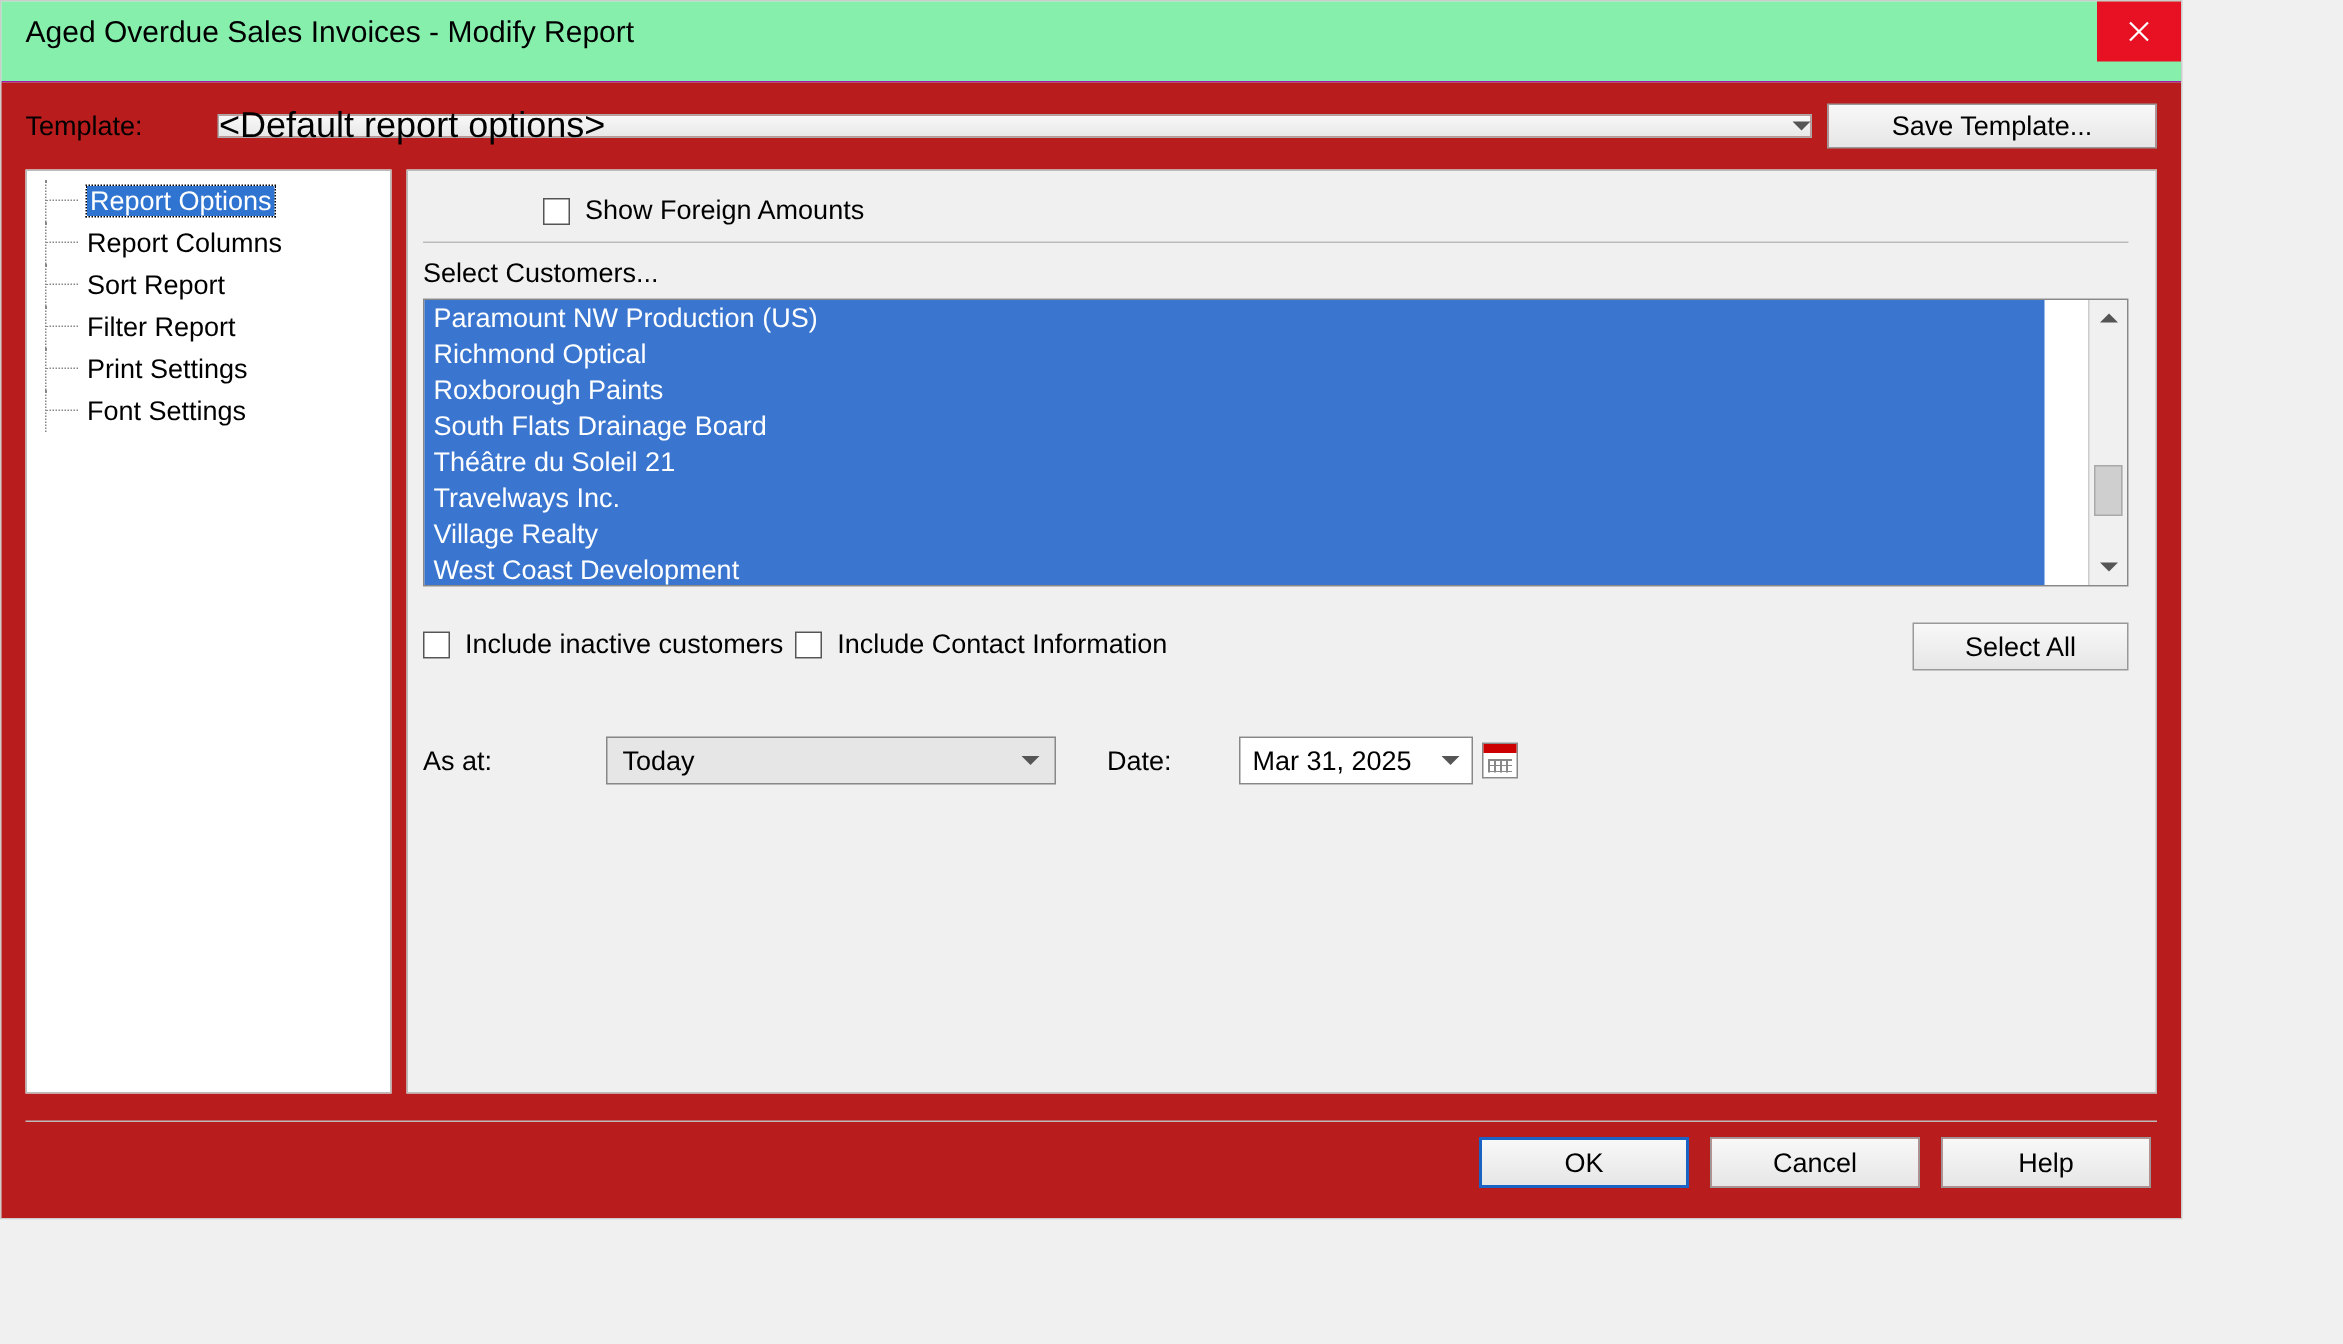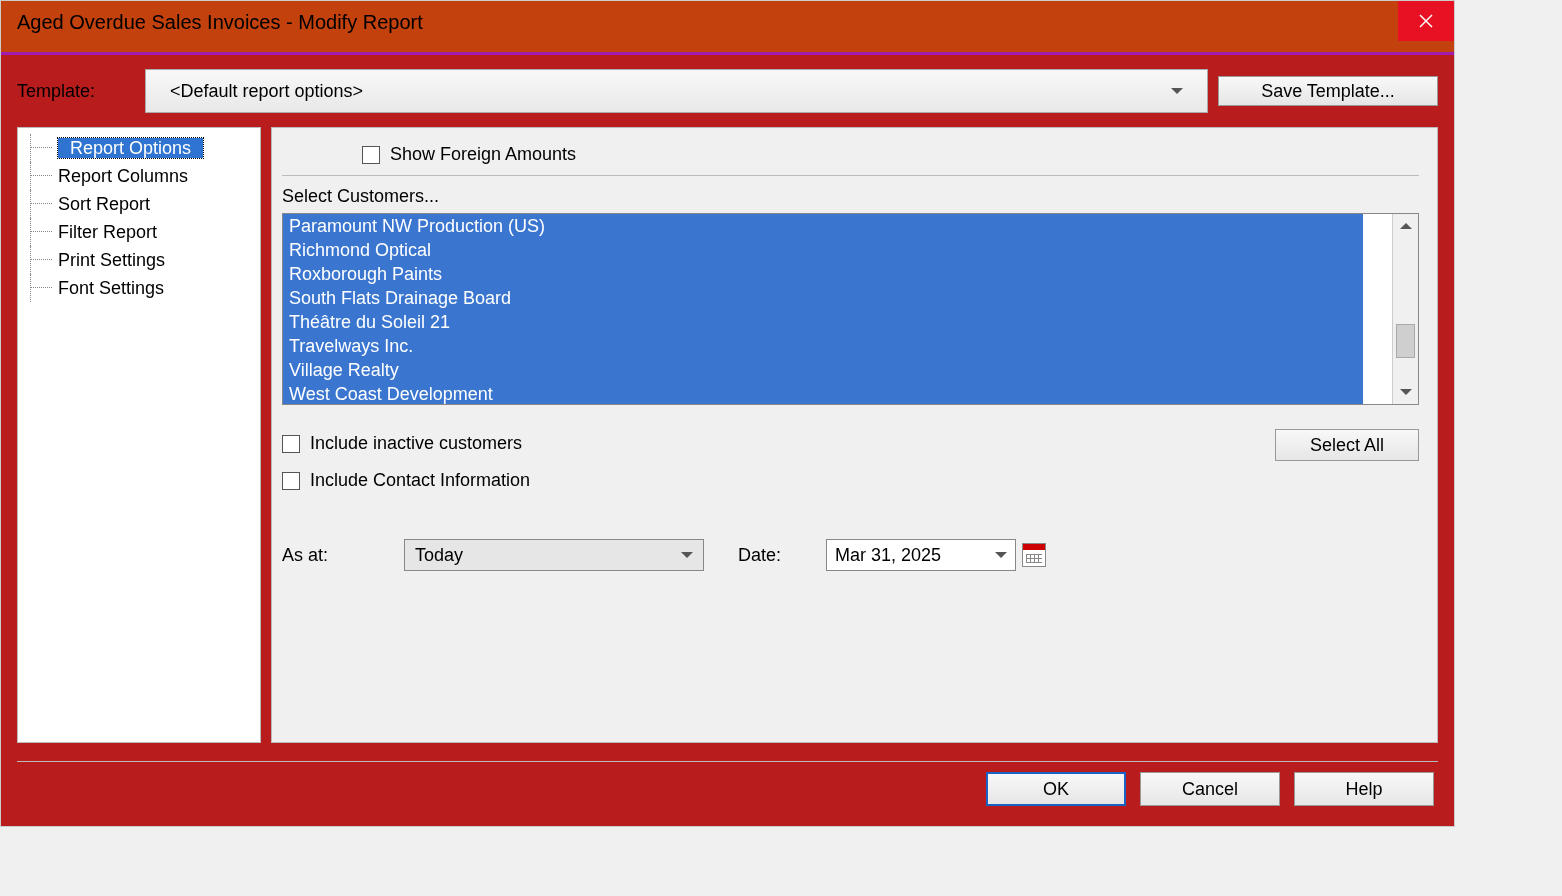--- a/index.html
+++ b/index.html
@@ -14,22 +14,22 @@
     width: 1455px;
     background: #f0f0f0;
     border: 1px solid #ccc;
     position: relative;
   }
   .titlebar {
     display: flex;
     justify-content: space-between;
     align-items: flex-start;
     height: 54px;
-    background: #c2410c;
-    border-bottom: 3px solid #a21caf;
+    background: #86efac;
+    border-bottom: 1px solid #a21caf;
   }
   .titlebar-title {
     padding: 10px 16px 0 16px;
     font-size: 20px;
     color: #000;
   }
   .close-btn {
     width: 56px;
     height: 40px;
     background: #e81123;
@@ -50,28 +50,28 @@
     align-items: center;
     gap: 10px;
     margin-bottom: 14px;
   }
   .template-label {
     width: 118px;
     font-size: 18px;
   }
   .template-select {
     flex: 1;
-    height: 44px;
+    height: 16px;
     border: 1px solid #aaa;
     background: linear-gradient(#f8f8f8,#e8e8e8);
     display: flex;
     align-items: center;
     justify-content: space-between;
-    padding: 0 24px;
-    font-size: 18px;
+    padding: 0 0;
+    font-size: 24px;
   }
   .chevron-down {
     width: 0; height: 0;
     border-left: 6px solid transparent;
     border-right: 6px solid transparent;
     border-top: 6px solid #555;
     display: inline-block;
   }
   .save-template-btn {
     width: 220px;
@@ -102,21 +102,21 @@
     left: 6px; top: 0; bottom: 0;
     border-left: 1px dotted #888;
   }
   .tree-item .hline {
     position: absolute; left: 6px; top: 13px; width: 22px; border-top: 1px dotted #888;
   }
   .tree-item.selected span {
     background: #2e74d0;
     color: #fff;
     outline: 1px dotted #000;
-    padding: 0 12px;
+    padding: 0 2px;
   }
   .main-panel {
     flex: 1;
     border: 1px solid #bbb;
     padding: 12px 18px 16px 10px;
     position: relative;
     background: #f0f0f0;
   }
   .report-type-row {
     display: flex;
@@ -140,29 +140,29 @@
     flex:1; background: #3a76d0; color: #fff; overflow: hidden;
   }
   .listbox .li { padding: 0 6px; font-size: 18px; line-height: 24px; white-space: nowrap;}
   .scrollbar { width: 26px; background: #f0f0f0; border-left:1px solid #ccc; display:flex; flex-direction:column; justify-content:space-between; align-items:center;}
   .sb-btn { width:100%; height:24px; display:flex; align-items:center; justify-content:center;}
   .arrow-up { width:0;height:0;border-left:6px solid transparent;border-right:6px solid transparent;border-bottom:6px solid #555;}
   .arrow-down { width:0;height:0;border-left:6px solid transparent;border-right:6px solid transparent;border-top:6px solid #555;}
   .sb-track { flex:1; position:relative; width:100%; }
   .sb-thumb { position:absolute; left:3px; right:3px; bottom:22px; height:34px; background:#cfcfcf; border:1px solid #a9a9a9;}
   .after-list-row { display:flex; justify-content:space-between; align-items:flex-start; margin-top: 24px;}
-  .incl-col { display:flex; flex-direction:column; gap:8px; }
+  .incl-col { display:flex; flex-direction:row; gap:8px; }
   .select-all-btn { width: 144px; height: 32px; border:1px solid #999; background: linear-gradient(#f8f8f8,#e6e6e6); display:flex; align-items:center; justify-content:center; font-size:18px;}
   .asat-row { display:flex; align-items:center; gap: 26px; margin-top: 44px; font-size:18px;}
   .asat-label { width: 96px; }
   .combo { height: 32px; border:1px solid #888; background: #e6e6e6; display:flex; align-items:center; justify-content:space-between; padding: 0 10px; font-size:18px; }
   .combo.asat { width: 300px; }
   .date-label { margin-left: 8px; width: 62px; }
   .date-wrap { display:flex; align-items:center; gap:6px; }
-  .date-combo { width: 190px; height: 32px; border:1px solid #888; background:#fff; display:flex; align-items:center; justify-content:space-between; padding:0 8px; font-size:18px;}
+  .date-combo { width: 156px; height: 32px; border:1px solid #888; background:#fff; display:flex; align-items:center; justify-content:space-between; padding:0 8px; font-size:18px;}
   .cal-icon { width: 24px; height: 24px; border:1px solid #888; background:#fff; position:relative; }
   .cal-icon::before { content:""; position:absolute; top:0; left:0; right:0; height:6px; background:#c00; }
   .cal-icon::after { content:""; position:absolute; top:10px; left:3px; right:3px; bottom:3px;
     background: repeating-linear-gradient(#888,#888 1px,transparent 1px,transparent 4px),
                 repeating-linear-gradient(90deg,#888,#888 1px,transparent 1px,transparent 4px);
   }
   .incl-payments-row { margin-top: 34px; }
   .footer-divider { border-top:1px solid #bbb; margin: 18px 0 10px 0; }
   .footer-btns { display:flex; justify-content:flex-end; gap: 14px; padding-right: 4px; padding-bottom: 12px;}
   .footer-btn { width: 140px; height: 34px; border:1px solid #999; background: linear-gradient(#f8f8f8,#e6e6e6); display:flex; align-items:center; justify-content:center; font-size:18px;}

